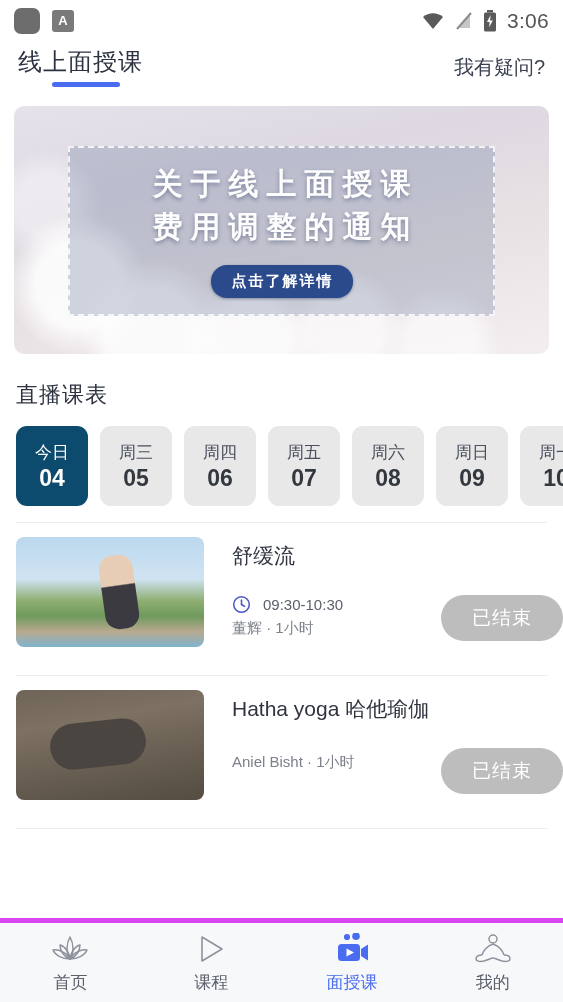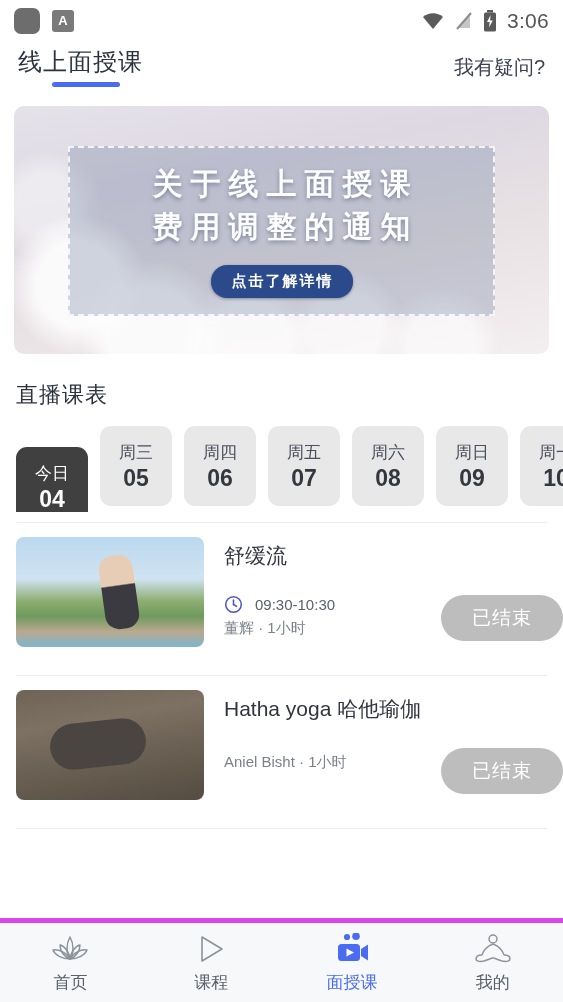--- a/index.html
+++ b/index.html
@@ -82,36 +82,36 @@
     display:flex; gap:12px; margin:16px 0 0 16px;
     overflow:hidden; height:86px;
   }
   .daychip{
     flex:0 0 72px; width:72px; height:80px; border-radius:11px;
     background:#e8e8e8; display:flex; flex-direction:column;
     align-items:center; justify-content:center; gap:1px;
   }
   .daychip .dw{ font-size:17px; color:#4a4f5c; }
   .daychip .dd{ font-size:23px; font-weight:bold; color:#33383f; }
-  .daychip.active{ background:#404040;margin-top:21px; }
+  .daychip.active{ background:#0c4a6e; }
   .daychip.active .dw, .daychip.active .dd{ color:#fff; }
 
   .divider{ height:1px; background:#ececec; margin:10px 16px 0; }
 
   
   .list{ margin-top:0; }
   .course{
     position:relative; display:flex; align-items:flex-start;
     padding:14px 16px 0; height:152px;
   }
   .c-thumb{
     flex:0 0 188px; width:188px; height:110px; border-radius:8px;
     overflow:hidden; position:relative;
   }
-  .c-body{ flex:1; padding-left:20px; padding-top:6px; position:relative; }
+  .c-body{ flex:1; padding-left:20px; padding-top:6px; position:relative;margin-left:8px; }
   .c-title{ font-size:21px; color:#2f343f; line-height:1.2; }
   .c-meta{ position:absolute; left:20px; top:58px; }
   .c-time{ display:flex; align-items:center; gap:12px; }
   .clock{ width:19px; height:19px; flex:0 0 19px; }
   .c-time-text{ font-size:15px; color:#5b606b; }
   .c-sub{ font-size:15px; color:#7b808a; margin-top:5px; }
   .c-btn{
     position:absolute; right:0; top:72px;
     width:122px; height:46px; border-radius:23px;
     background:#bdbdbd; color:#fff; border:none;

